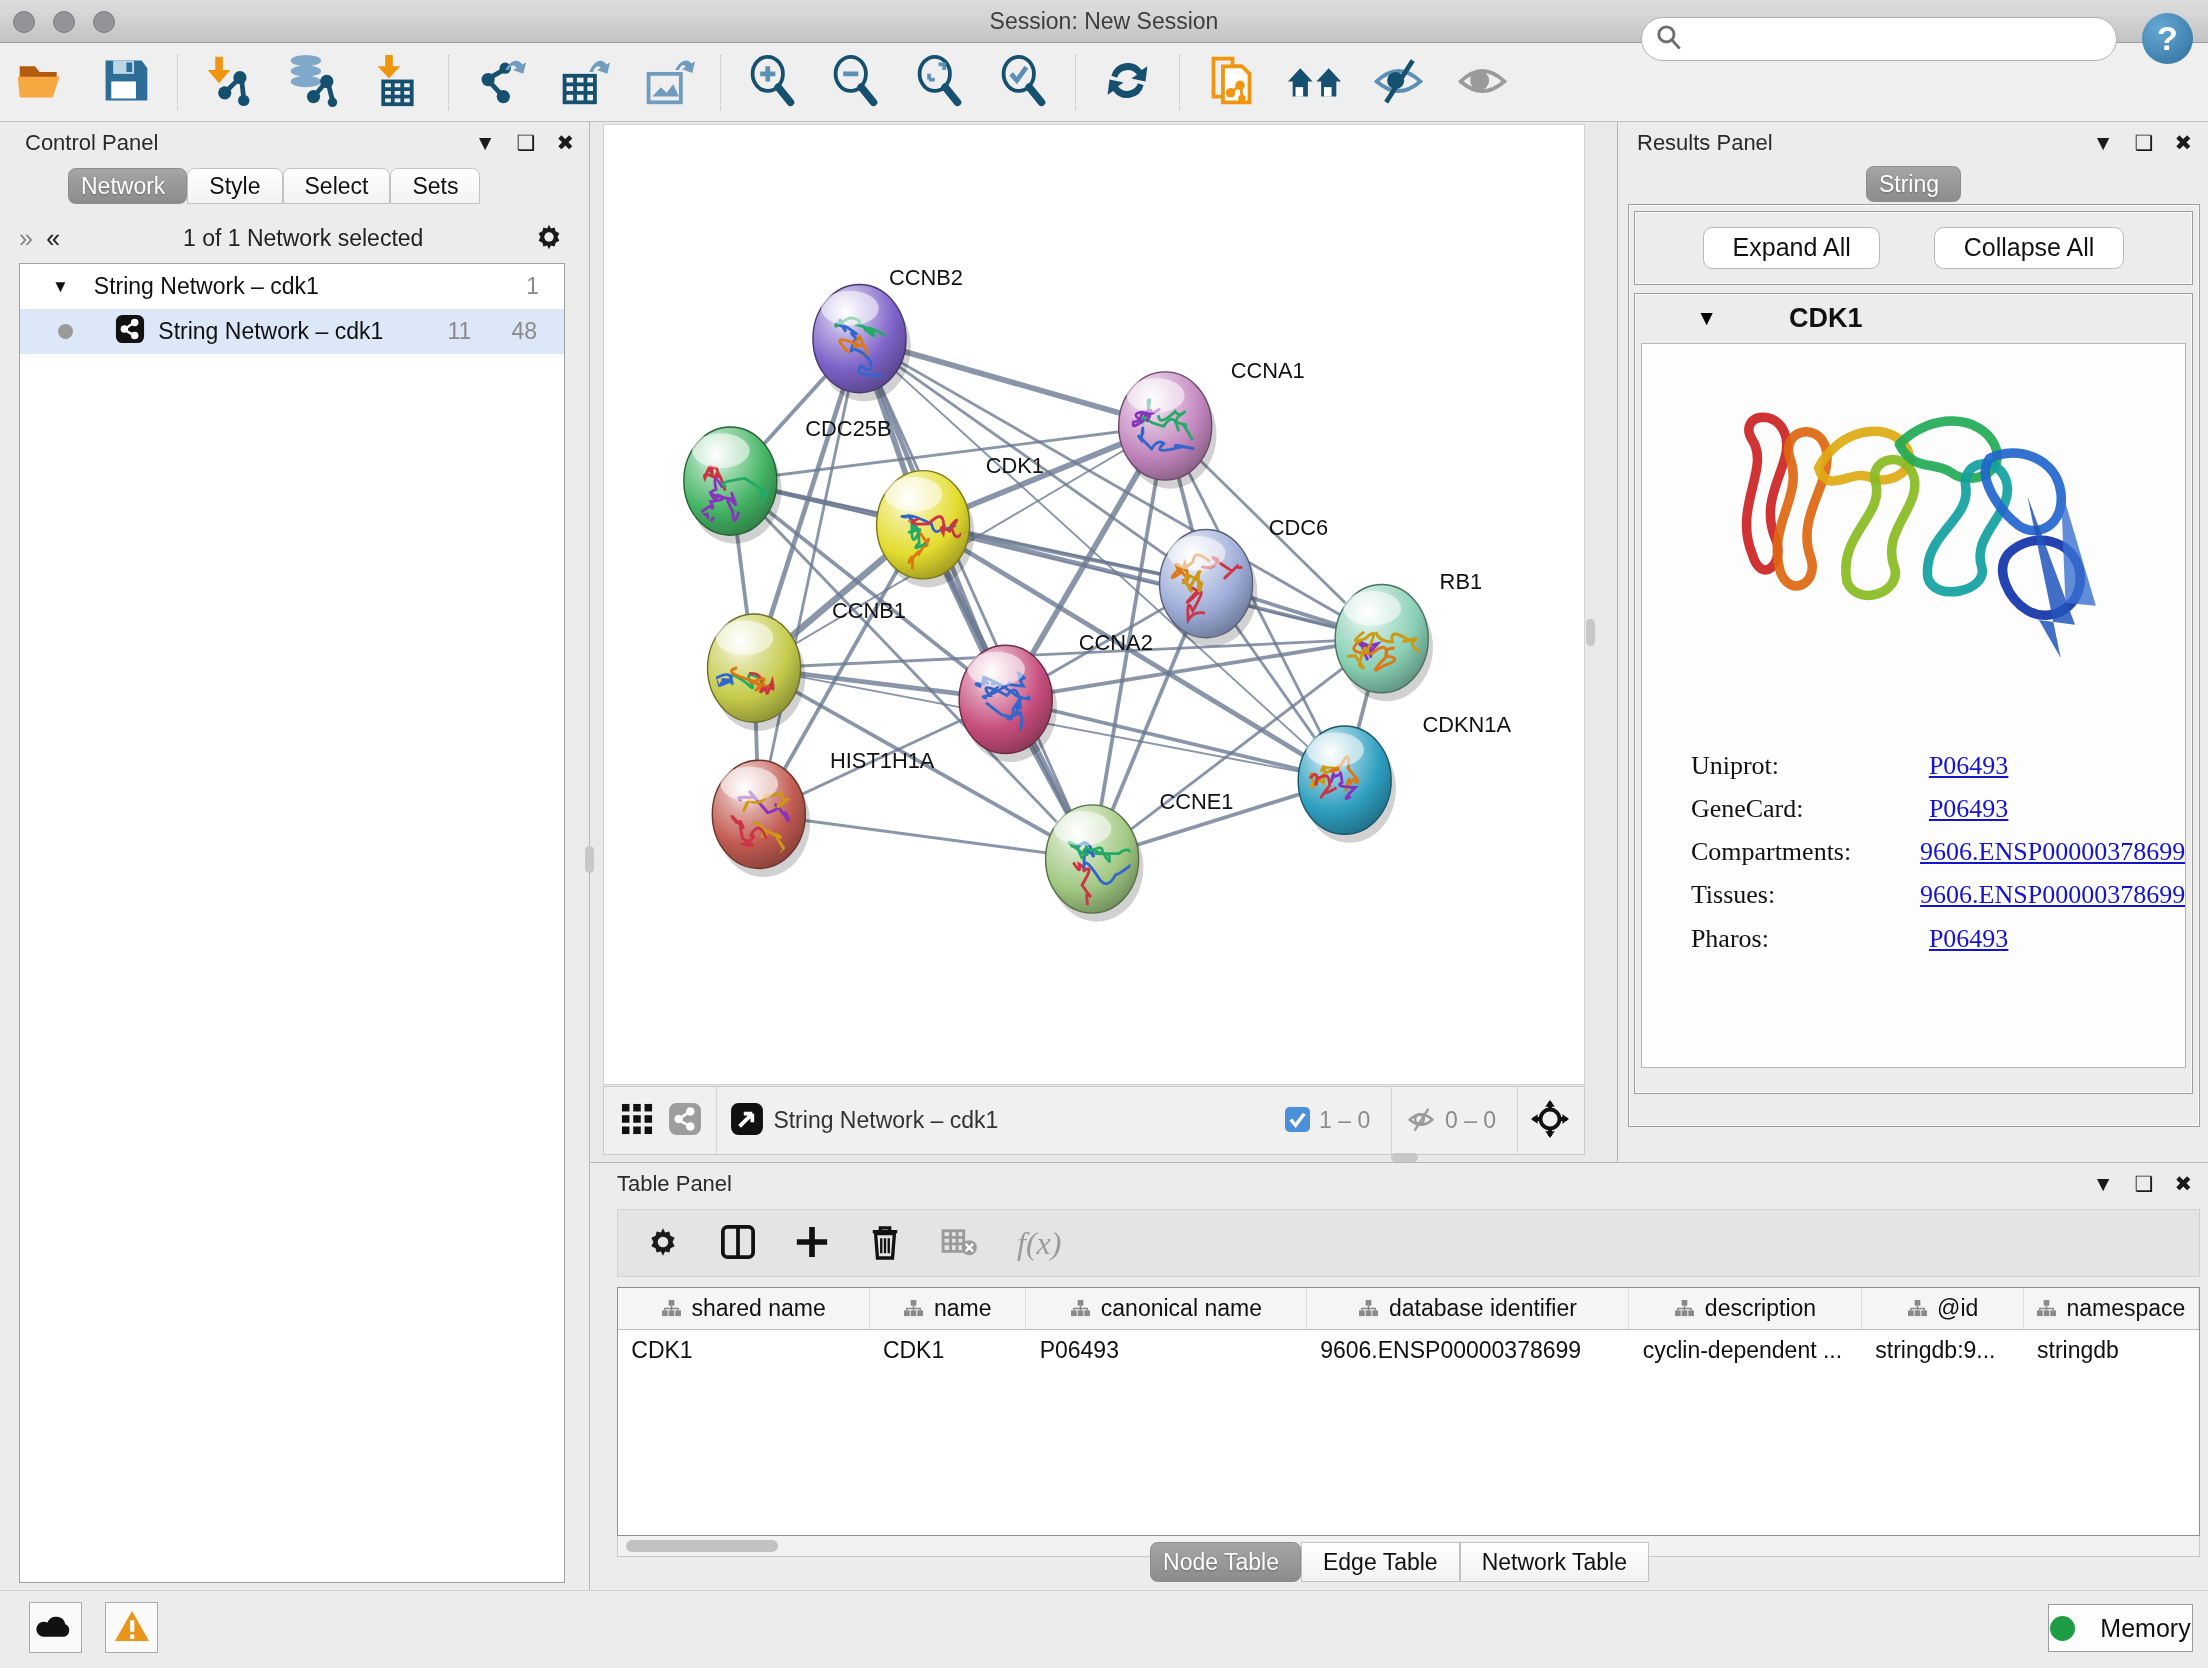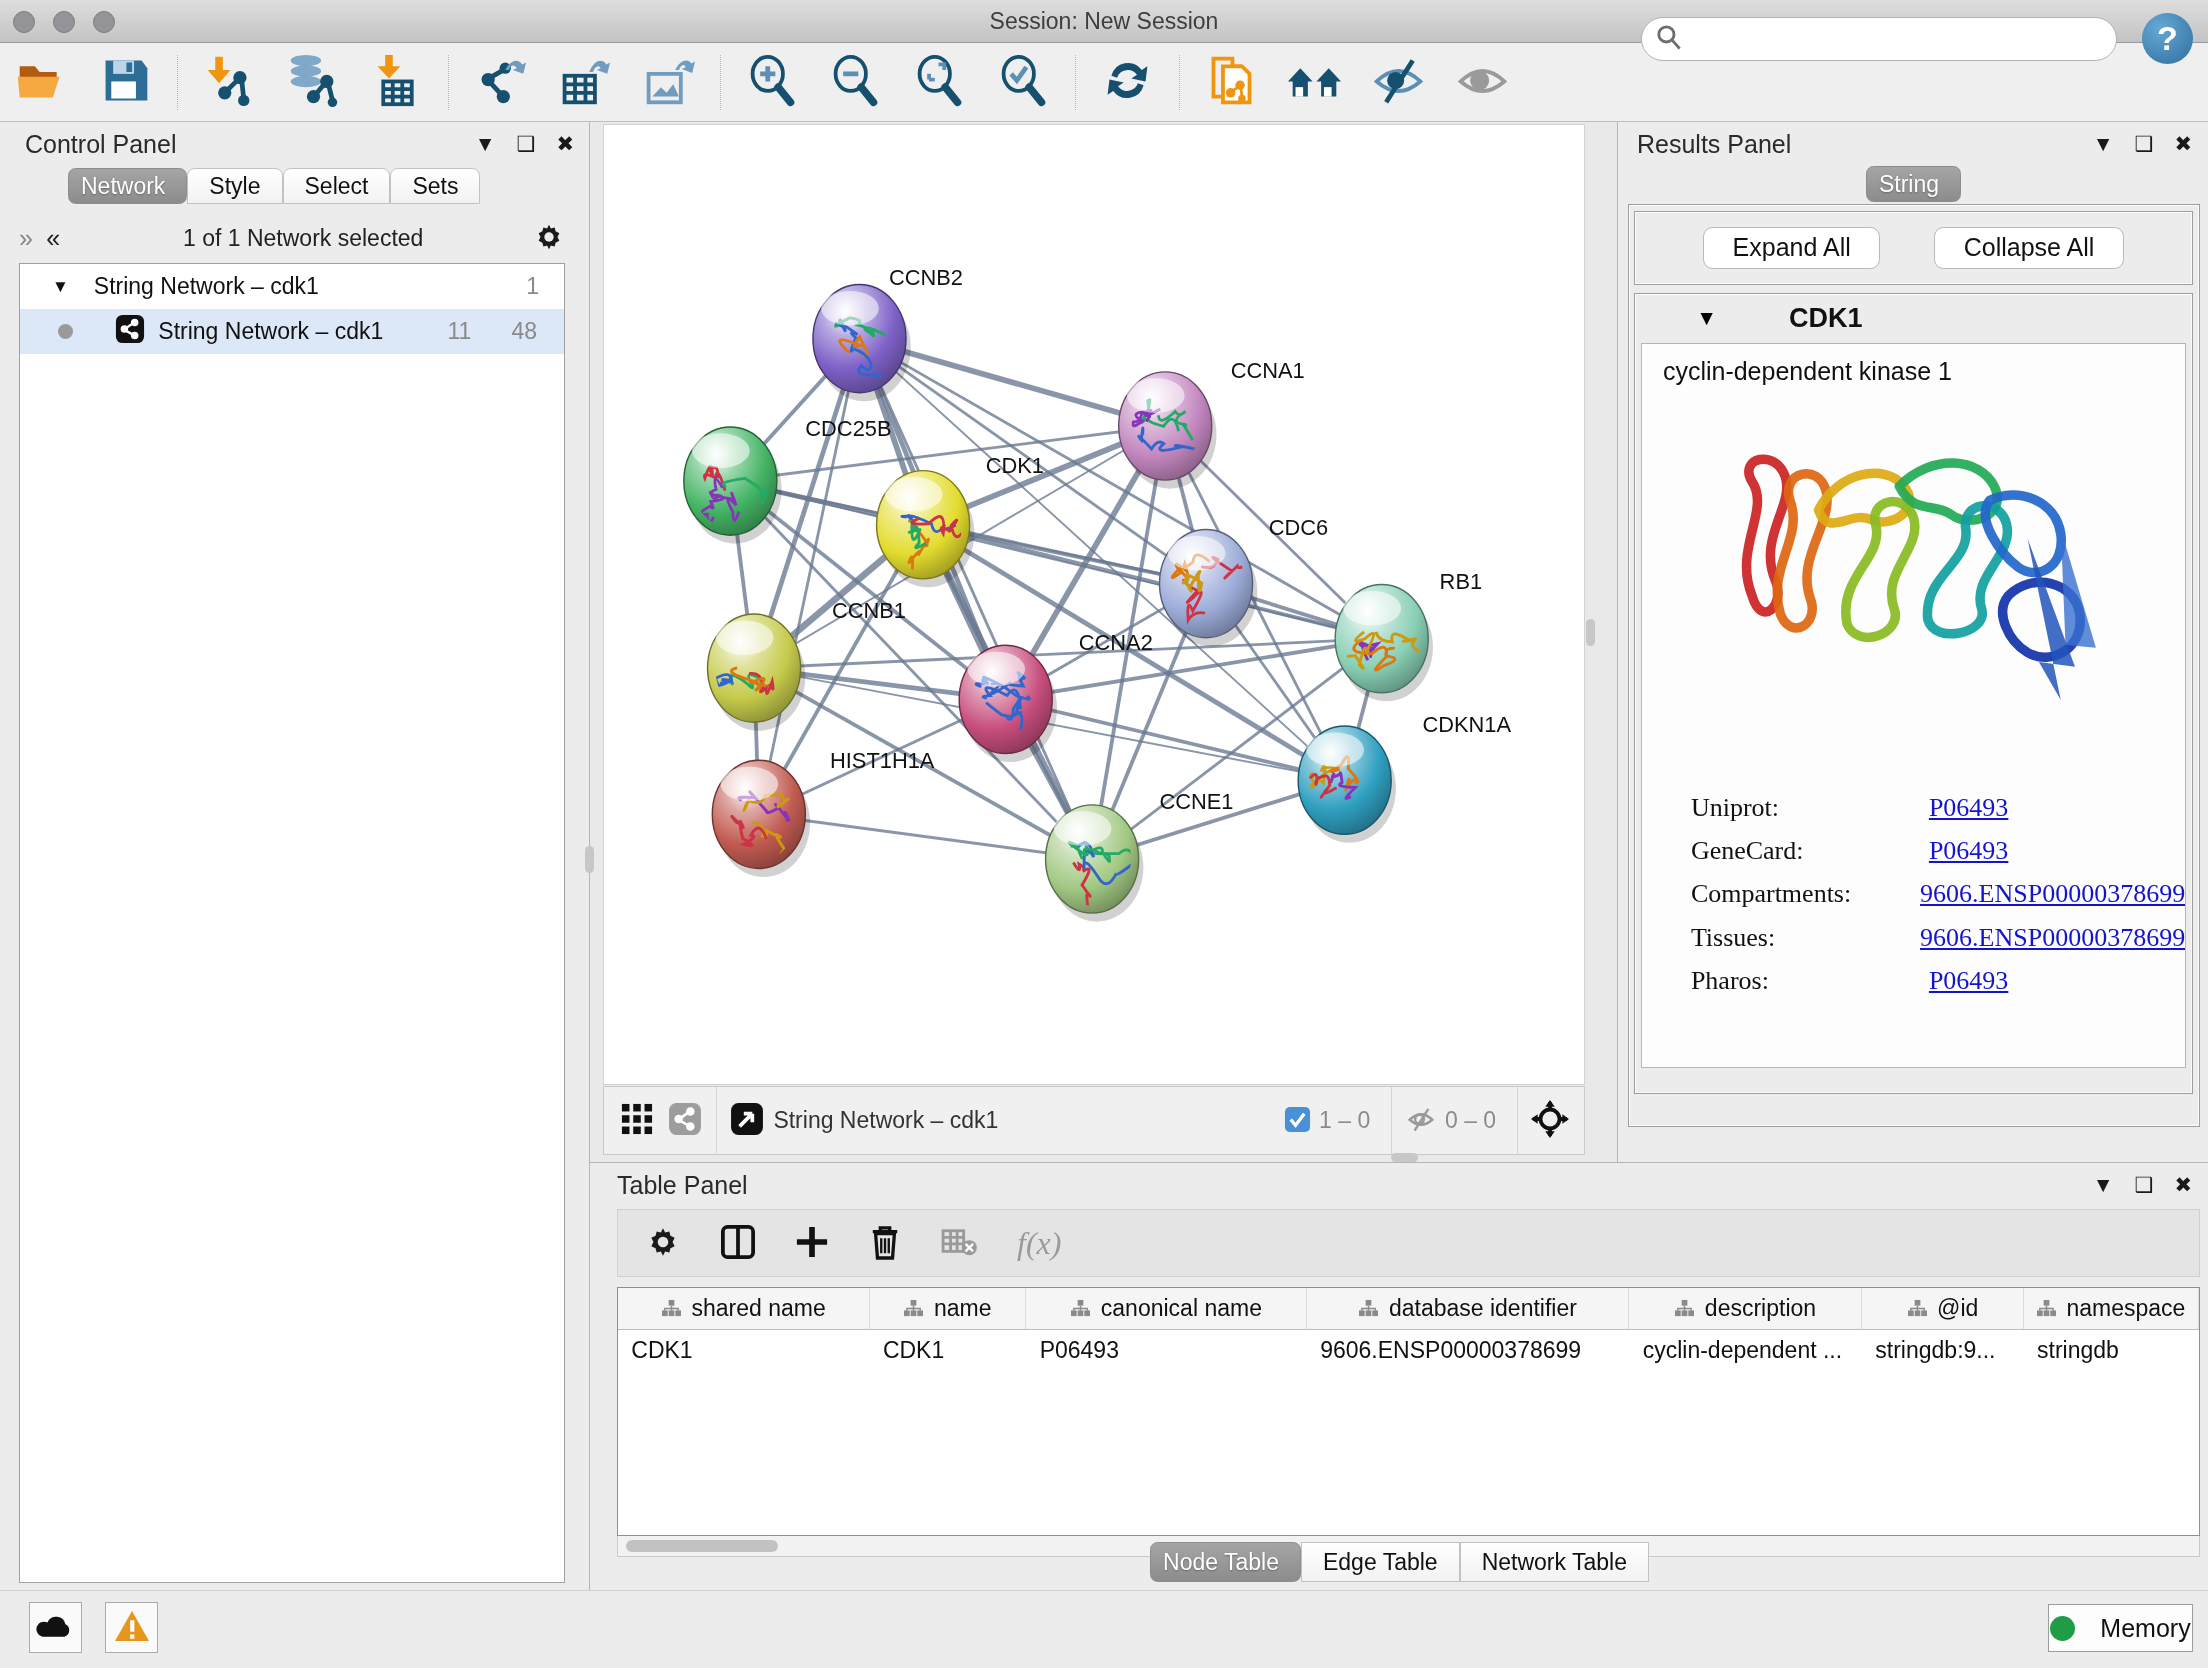--- a/index.html
+++ b/index.html
@@ -19,21 +19,21 @@
   .tbtn { width:59px; height:59px; margin:0 12.4px; display:flex; align-items:center; justify-content:center; }
   .tsep { width:0; height:55px; border-left:1.9px dotted #b5b5b5; margin:0 9.5px; }
   #search-wrap { position:absolute; left:1641px; top:17px; width:476px; height:44px; background:#fff;
     border:1px solid #b3b3b3; border-radius:22px; display:flex; align-items:center; padding-left:13.3px; }
   #search-input { border:none; outline:none; font-size:21px; width:409px; background:transparent; }
   #help-btn { position:absolute; left:2142px; top:13.3px; width:51px; height:51px; border-radius:50%;
     background:radial-gradient(circle at 35% 30%, #66a8d4, #2f6e9e); color:#fff; font-size:34px;
     font-weight:bold; display:flex; align-items:center; justify-content:center; }
 
   
-  .panel-title { font-size:25px; color:#2a2a2a; }
+  .panel-title { font-size:22px; color:#2a2a2a; }
   .win-icons { display:flex; gap:21px; align-items:center; }
   .wi { font-size:21px; color:#1a1a1a; }
   .tab { height:36px; padding:0 21px; background:linear-gradient(#ffffff,#f2f2f2);
     border:1px solid #c2c2c2; font-size:23px; color:#111; display:flex; align-items:center;
     border-radius:7.6px 7.6px 0 0; }
   .tab.active { background:linear-gradient(#a5a5a5,#8c8c8c); color:#fff; text-shadow:0 1px 1.9px #666;
     border-color:#8c8c8c; border-radius:7.6px;padding-left:12px; }
 
   
   #control-panel { position:absolute; left:0; top:122px; width:590px; height:1469px;
@@ -703,21 +703,20 @@
     <div id="rp-buttons">
       <div class="rp-btn">Expand All</div>
       <div class="rp-btn">Collapse All</div>
     </div>
     <div id="rp-gene-box">
       <div id="rp-gene-header">
         <span id="rp-gene-caret">▼</span>
         <span id="rp-gene-name">CDK1</span>
       </div>
       <div id="rp-gene-body">
-        <div id="rp-desc">cyclin-dependent kinase 1</div>
         <svg id="protein-img" width="457" height="380" viewBox="0 0 480 400">
             <path d="M70 210 C50 160 90 120 70 90 C55 65 95 55 105 85 C115 115 75 150 95 195 C105 220 80 245 70 210" fill="none" stroke="#cc2222" stroke-width="10" stroke-linecap="round" opacity="0.92"></path>
             <path d="M100 230 C85 180 125 150 110 110 C100 80 140 70 148 100 C156 135 115 170 132 215 C140 240 112 258 100 230" fill="none" stroke="#dd6611" stroke-width="10" stroke-linecap="round" opacity="0.92"></path>
             <path d="M140 120 C160 80 210 70 230 95 C250 120 215 140 195 130 C175 120 150 150 140 120" fill="none" stroke="#ddaa11" stroke-width="10" stroke-linecap="round" opacity="0.92"></path>
             <path d="M170 240 C160 190 210 170 200 135 C193 110 230 100 240 128 C250 160 205 185 220 225 C228 250 182 268 170 240" fill="none" stroke="#88bb22" stroke-width="10" stroke-linecap="round" opacity="0.92"></path>
             <path d="M225 95 C260 60 310 65 325 95 C340 125 300 140 280 125 C262 112 240 125 225 95" fill="none" stroke="#22aa55" stroke-width="10" stroke-linecap="round" opacity="0.92"></path>
             <path d="M255 235 C250 190 300 175 295 140 C290 112 330 105 338 135 C346 168 300 190 312 225 C318 250 262 262 255 235" fill="none" stroke="#11a0a0" stroke-width="10" stroke-linecap="round" opacity="0.92"></path>
             <path d="M320 110 C350 95 390 110 395 145 C400 180 370 195 350 180 C332 166 305 130 320 110" fill="none" stroke="#2266cc" stroke-width="10" stroke-linecap="round" opacity="0.92"></path>
             <path d="M340 210 C365 185 410 195 415 230 C420 265 385 285 360 270 C340 258 325 228 340 210" fill="none" stroke="#1133aa" stroke-width="10" stroke-linecap="round" opacity="0.92"></path>
             <path d="M360 150 L410 285 L372 280 L395 320 Z" fill="#2255bb" opacity="0.85"></path>

